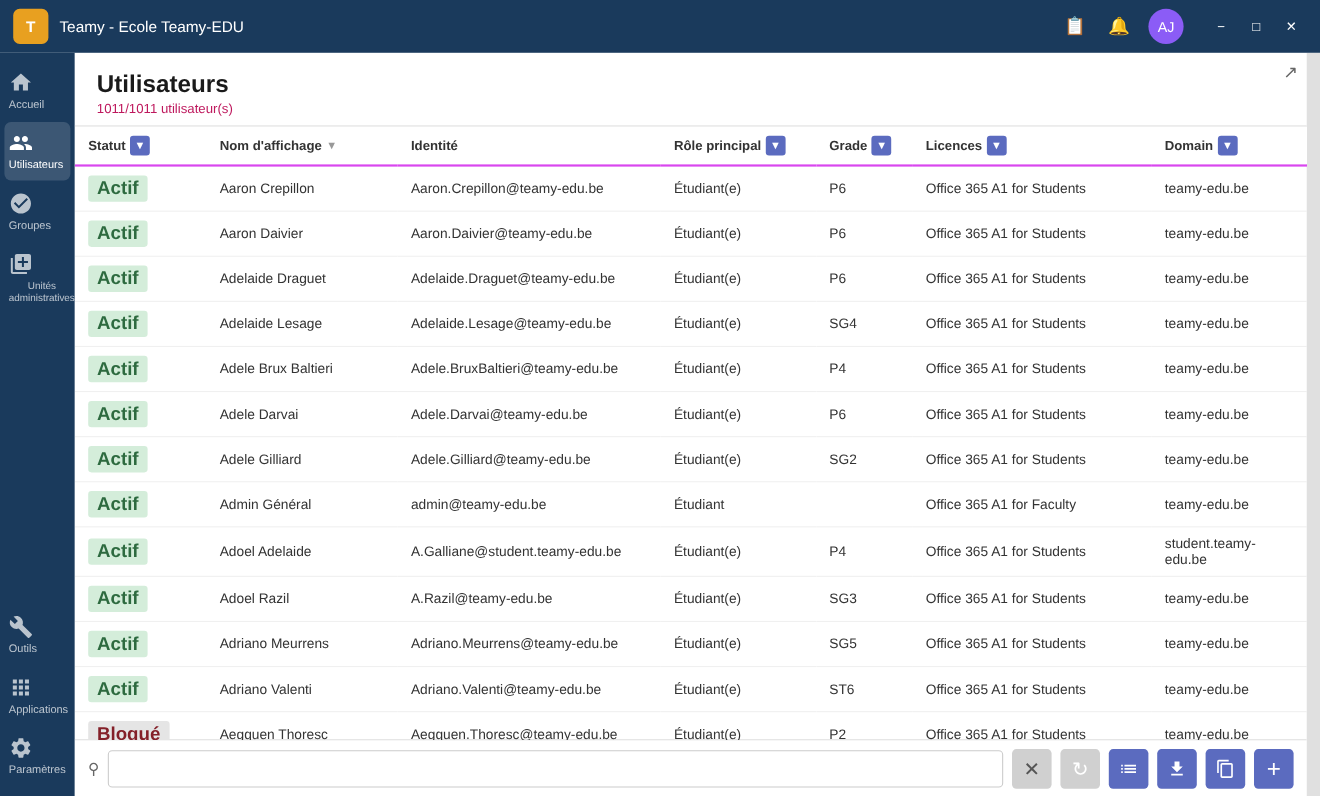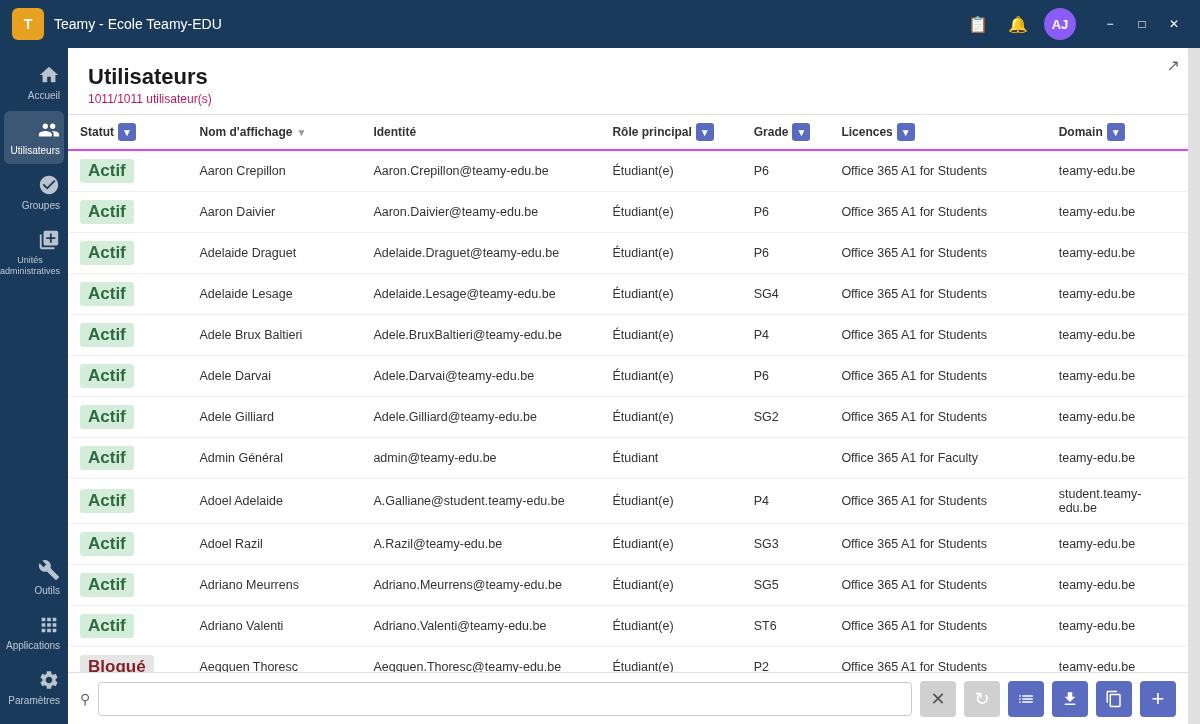--- a/index.html
+++ b/index.html
@@ -23,41 +23,41 @@
       margin-right: 10px;
       font-weight: bold; color: white; font-size: 14px;
     }
     .titlebar-title { flex: 1; font-size: 14px; }
     .titlebar-actions { display: flex; align-items: center; gap: 12px; }
     .titlebar-icon { width: 28px; height: 28px; display: flex; align-items: center; justify-content: center; cursor: pointer; color: white; font-size: 16px; }
     .titlebar-avatar {
       width: 32px; height: 32px; border-radius: 50%;
       background: #8b5cf6; color: white;
       display: flex; align-items: center; justify-content: center;
-      font-size: 13px; font-weight: 700;
+      font-size: 13px; font-weight: 400;
     }
     .titlebar-win { display: flex; gap: 4px; margin-left: 8px; }
     .win-btn { width: 28px; height: 28px; display: flex; align-items: center; justify-content: center; cursor: pointer; color: white; font-size: 12px; }
 
     
     .app-body { display: flex; flex: 1; overflow: hidden; }
 
     
     .sidebar {
       width: 68px;
       background: #1a3a5c;
       display: flex;
       flex-direction: column;
       align-items: center;
       padding: 8px 0;
       flex-shrink: 0;
     }
     .sidebar-item {
       width: 60px;
-      display: flex; flex-direction: column; align-items: flex-end; justify-content: center;
+      display: flex; flex-direction: column; align-items: flex-start; justify-content: center;
       padding: 8px 4px;
       cursor: pointer;
       color: rgba(255,255,255,0.7);
       border-radius: 6px;
       margin-bottom: 2px;
       font-size: 10px; text-align: center;
     }
     .sidebar-item.active { background: rgba(255,255,255,0.15); color: white; }
     .sidebar-item svg { margin-bottom: 4px; }
 

